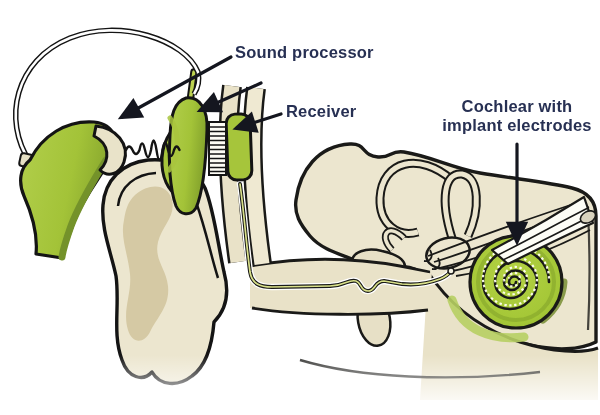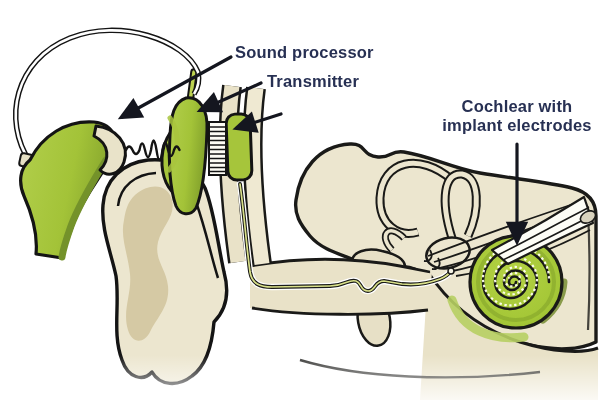--- a/index.html
+++ b/index.html
@@ -208,21 +208,21 @@
   <g stroke="#14161f" stroke-width="3.2" fill="none" stroke-linecap="round">
     <path d="M 231 47 L 122 107" marker-end="url(#ah)"></path>
     <path d="M 261 73 L 201 100" marker-end="url(#ah)"></path>
     <path d="M 281 104 L 237 118" marker-end="url(#ah)"></path>
     <path d="M 517 134 L 517 231" marker-end="url(#ah)"></path>
   </g>
 </svg>
 
 <div class="lbl" style="left:235px; top:33px;">Sound processor</div>
 
-<div class="lbl" style="left:267px; top:62px;">Transmitter</div>
-
+
+<div class="lbl" style="left:286px; top:92px;">Receiver</div>
 
 <div class="lbl lbl-center" style="left:426px; top:87px; width:182px;">
   <div>Cochlear with</div>
   <div>implant electrodes</div>
 </div>
 
 </div>
 
 </body></html>

